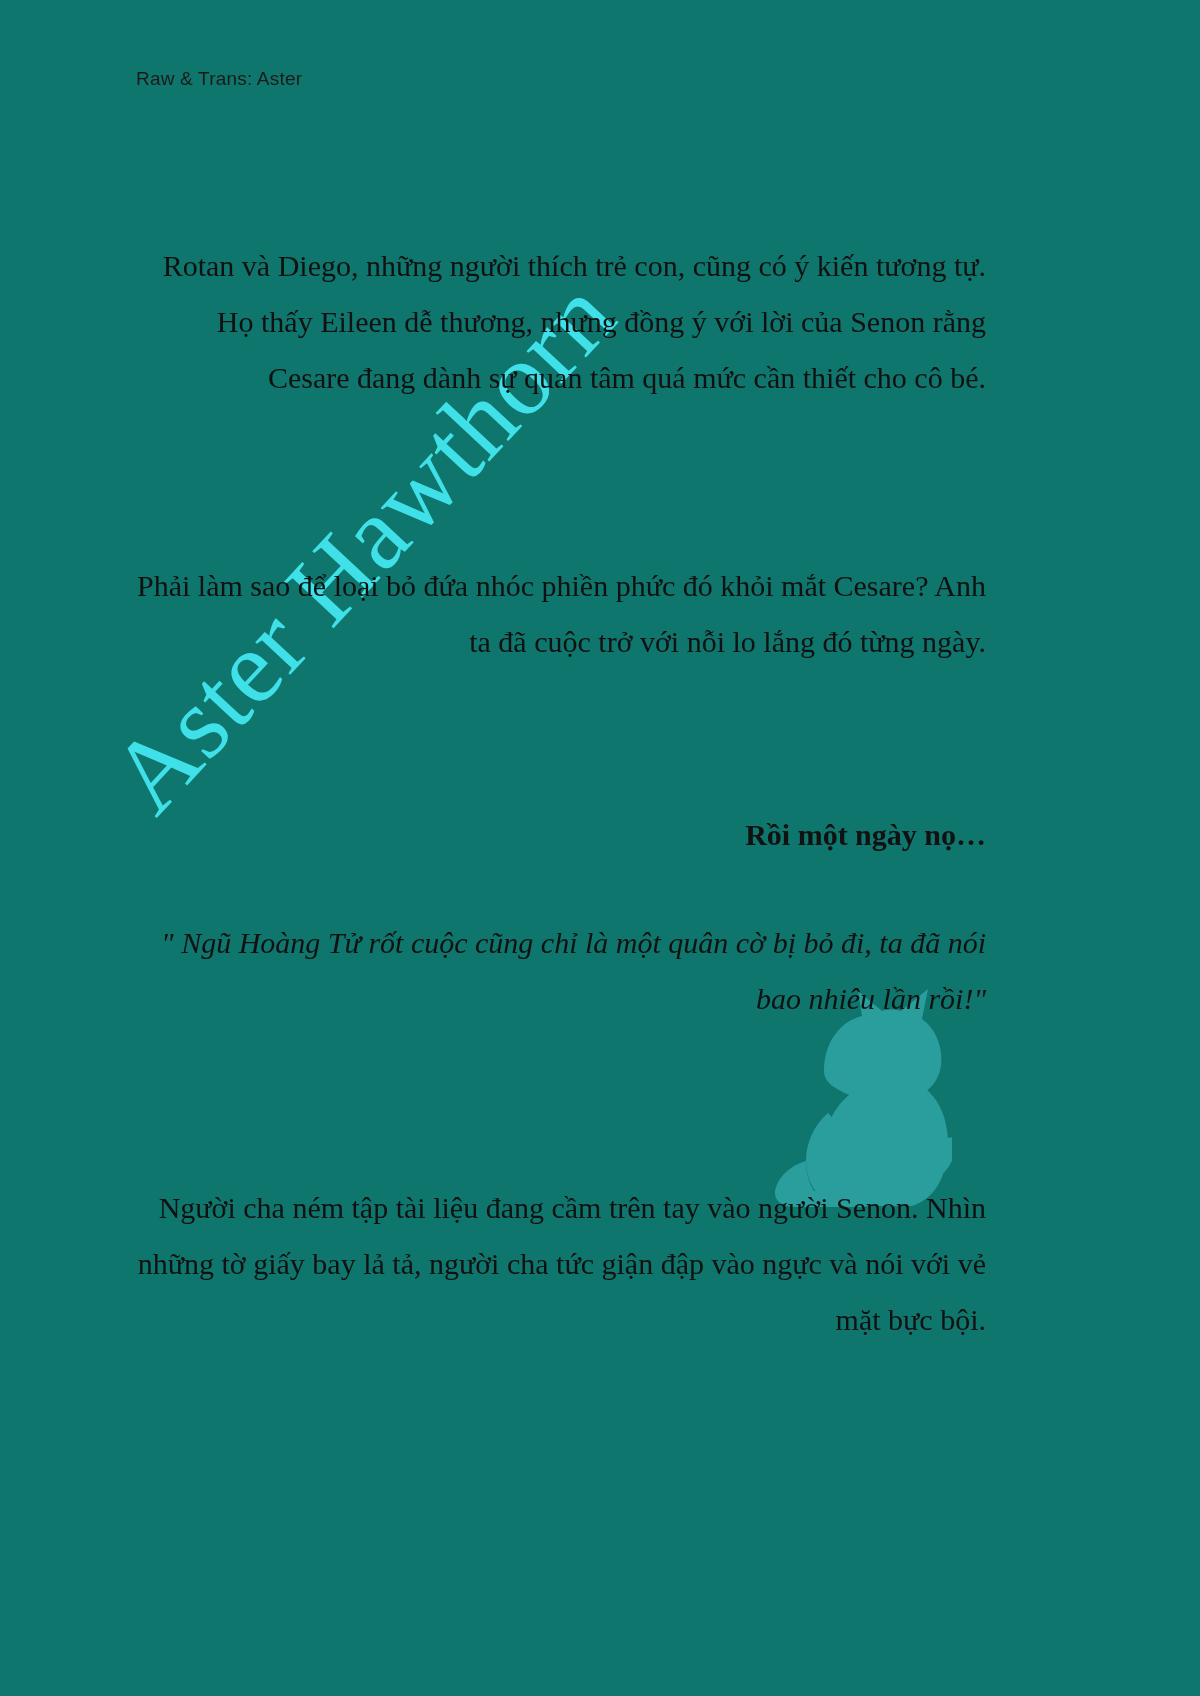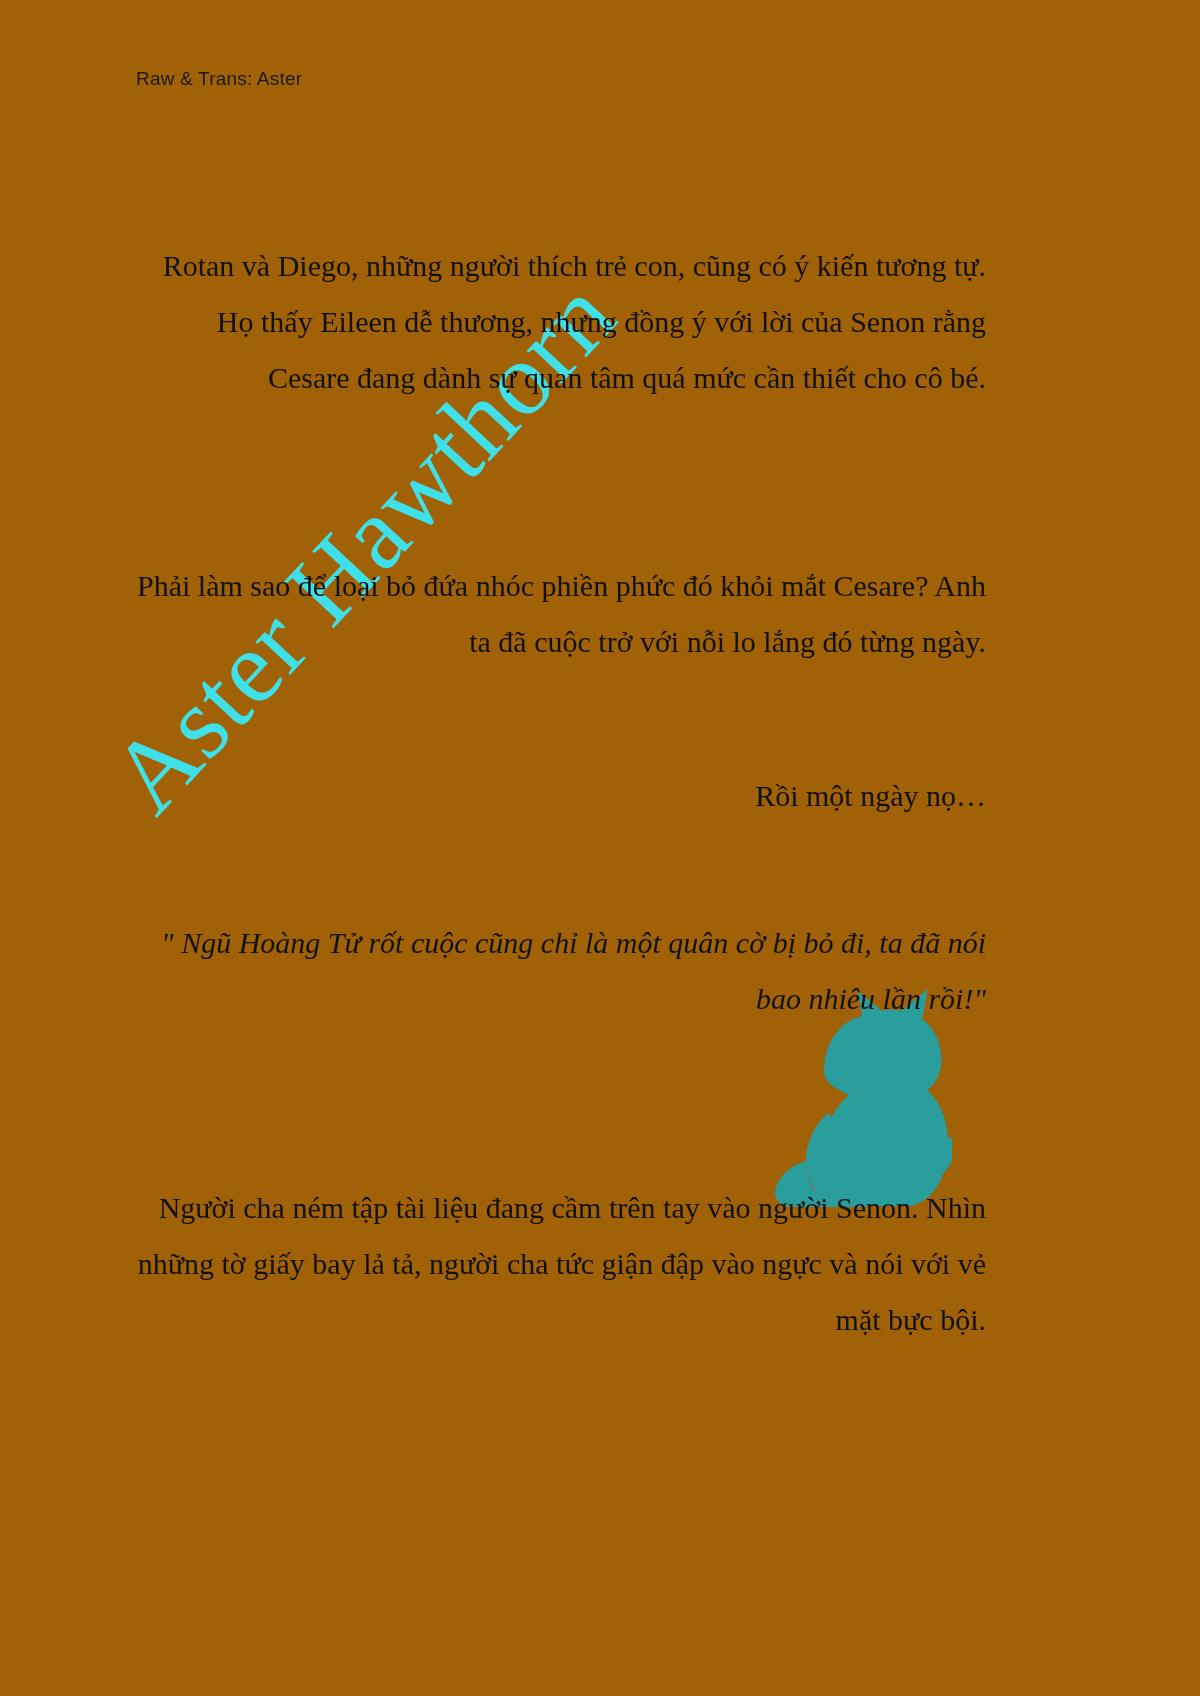--- a/index.html
+++ b/index.html
@@ -11,21 +11,21 @@
     height: 1696px;
     background: #ffffff;
     font-family: "Liberation Serif", "DejaVu Serif", serif;
     overflow: hidden;
   }
 
   .page {
     position: relative;
     width: 1200px;
     height: 1696px;
-    background: #a16207;
+    background: #0f766e;
     overflow: hidden;
   }
 
   
   .doc-header {
     position: absolute;
     left: 136px;
     top: 68px;
     font-family: "Liberation Sans", "DejaVu Sans", sans-serif;
     font-size: 19px;
@@ -86,21 +86,21 @@
     color: #111111;
     text-align: right;
   }
   .para.quote {
     font-style: italic;
   }
 
   
   .p1 { top: 208px; }
   .p2 { top: 528px; }
-  .p3 { top: 738px; }
+  .p3 { top: 777px; font-weight: bold; }
   .p4 { top: 885px; }
   .p5 { top: 1150px; }
 </style>
 </head>
 <body>
 
 <div class="page">
 
   <div class="doc-header">Raw &amp; Trans: Aster</div>
 

